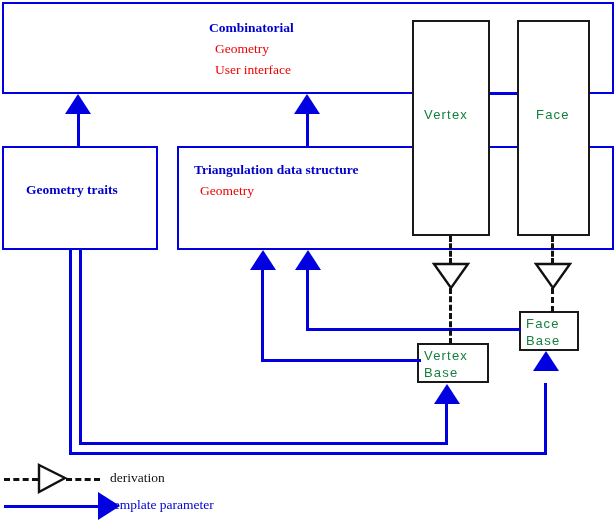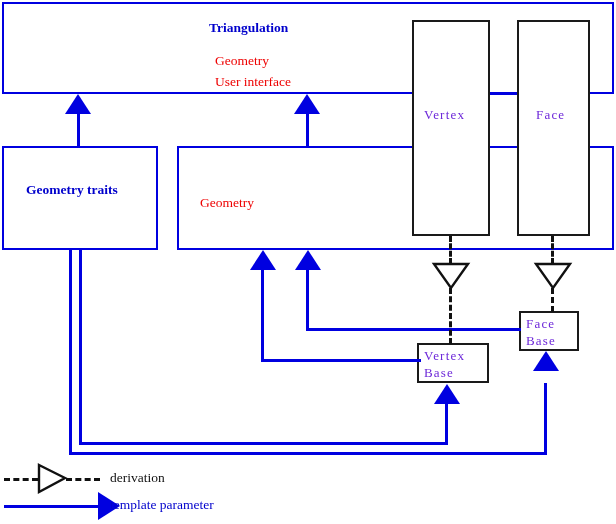--- a/index.html
+++ b/index.html
@@ -5,22 +5,22 @@
   html,body{margin:0;padding:0;background:#fff;}
   body{width:616px;height:524px;overflow:hidden;
        font-family:"Liberation Serif",serif;}
   #diagram{position:relative;width:616px;height:524px;}
   .box{position:absolute;box-sizing:border-box;background:transparent;}
   .blue-box{border:2px solid #0000e0;}
   .black-box{border:2px solid #1a1a1a;background:#fff;}
   .lbl{position:absolute;white-space:pre;line-height:1.22;}
   .title-blue{color:#0000cc;font-weight:bold;font-size:13.5px;
               font-family:"Liberation Serif",serif;}
-  .sub-red{color:#ee0000;font-size:13.5px;font-family:"Liberation Serif",serif;margin-top:12px;}
-  .mono{font-family:Liberation Serif, serif;font-size:13px;color:#6d28d9;
+  .sub-red{color:#ee0000;font-size:13.5px;font-family:"Liberation Serif",serif;}
+  .mono{font-family:Liberation Sans, sans-serif;font-size:13px;color:#15803d;
         letter-spacing:1.2px;line-height:1.35;}
   .vline{position:absolute;background:#0000e0;width:3px;}
   .hline{position:absolute;background:#0000e0;height:3px;}
   .dline{position:absolute;width:0;border-left:3px dashed #111;}
   .dline-h{position:absolute;height:0;border-top:3px dashed #111;}
   .uparrow{position:absolute;width:0;height:0;
            border-left:13px solid transparent;border-right:13px solid transparent;
            border-bottom:20px solid #0000e0;}
   .rarrow{position:absolute;width:0;height:0;
           border-top:14px solid transparent;border-bottom:14px solid transparent;
@@ -28,28 +28,29 @@
   svg.tri{position:absolute;overflow:visible;}
   .legend-txt{position:absolute;font-weight:normal;font-size:13.5px;
               font-family:"Liberation Serif",serif;}
 </style>
 </head>
 <body>
 
 <div id="diagram">
 
   <div class="box blue-box" style="left:2px;top:2px;width:612px;height:92px;"></div>
-  <div class="lbl title-blue" style="left:209px;top:20px;">Triangulation</div>
+  <div class="lbl title-blue" style="left:209px;top:20px;">Combinatorial</div>
   <div class="lbl sub-red" style="left:215px;top:41px;">Geometry</div>
   <div class="lbl sub-red" style="left:215px;top:62px;">User interface</div>
 
   <div class="box blue-box" style="left:2px;top:146px;width:156px;height:104px;"></div>
   <div class="lbl title-blue" style="left:26px;top:182px;">Geometry traits</div>
 
   <div class="box blue-box" style="left:177px;top:146px;width:437px;height:104px;"></div>
+  <div class="lbl title-blue" style="left:194px;top:162px;">Triangulation data structure</div>
   <div class="lbl sub-red" style="left:200px;top:183px;">Geometry</div>
 
   <div class="box black-box" style="left:412px;top:20px;width:78px;height:216px;"></div>
   <div class="lbl mono" style="left:424px;top:106px;">Vertex</div>
 
   <div class="box black-box" style="left:517px;top:20px;width:73px;height:216px;"></div>
   <div class="lbl mono" style="left:536px;top:106px;">Face</div>
 
   <div class="box black-box" style="left:417px;top:343px;width:72px;height:40px;"></div>
   <div class="lbl mono" style="left:424px;top:347px;">Vertex</div>

